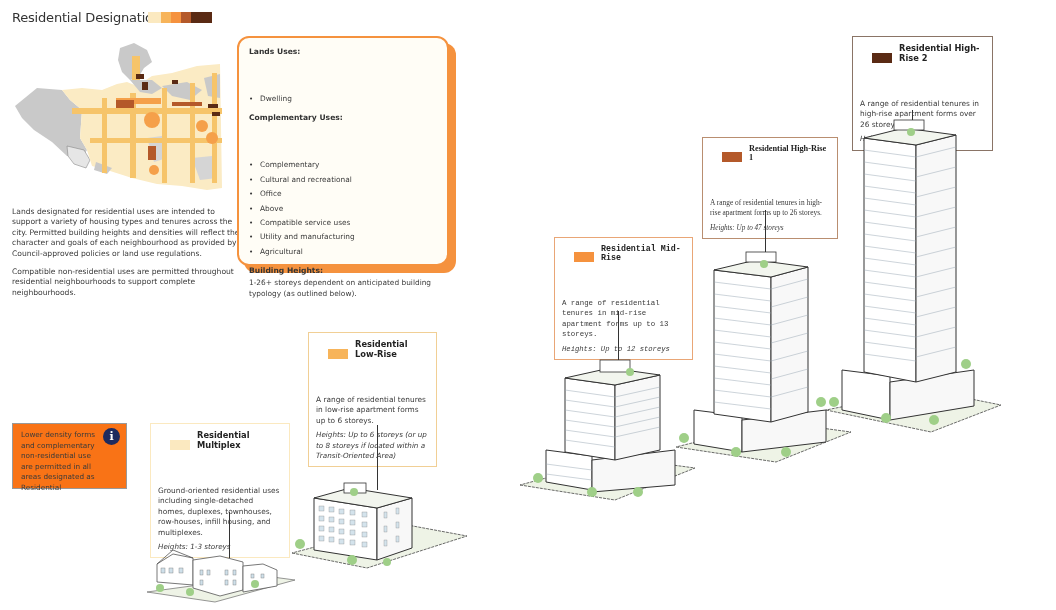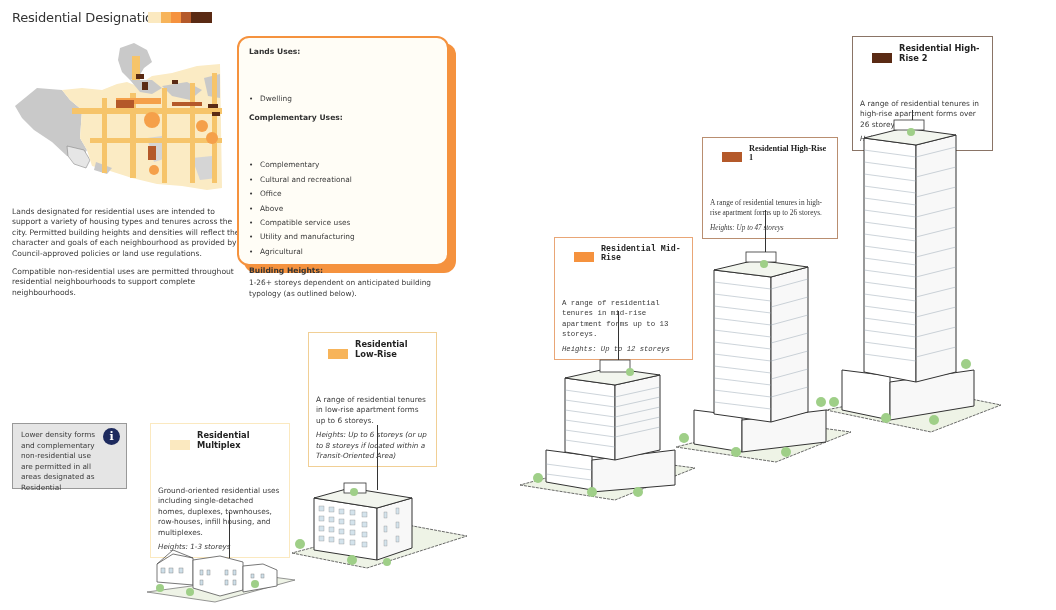--- a/index.html
+++ b/index.html
@@ -23,21 +23,21 @@
   
   .uses-shadow { left: 244px; top: 43px; width: 212px; height: 230px; background: #f5923e; border-radius: 12px; }
   .uses-card { left: 237px; top: 36px; width: 212px; height: 230px; background: #fffdf6; border: 2px solid #f5923e; border-radius: 12px; padding: 9px 10px; font-size: 7.4px; color: #3a3a3a; }
   .uses-card h4 { font-size: 7.6px; font-weight: bold; color: #333; margin-bottom: 3px; }
   .uses-card ul { list-style: none; margin-bottom: 7px; margin-top: 36px; }
   .uses-card li { line-height: 14.4px; padding-left: 11px; position: relative; }
   .uses-card li::before { content: "•"; position: absolute; left: 0; top: 0; font-size: 7px; }
   .uses-card p { line-height: 10.4px; }
 
   
-  .note { left: 12px; top: 423px; width: 115px; height: 66px; border: 1px solid #999; padding: 6px 6px 11px 8px; font-size: 7.3px; line-height: 10.6px; color: #3a3a3a; background: #e5e5e5; }
+  .note { left: 12px; top: 423px; width: 115px; height: 66px; border: 1px solid #999; padding: 6px 6px 11px 8px; font-size: 7.3px; line-height: 10.6px; color: #3a3a3a; background: #f97316; }
   .info-icon { left: 103px; top: 428px; width: 17px; height: 17px; border-radius: 50%; background: #1d2a5e; color: #fff; font-weight: bold; font-size: 11px; text-align: center; line-height: 17px; font-family: "DejaVu Serif", serif; }
 
   
   .callout { background: #fff; padding: 6px 7px 5px 7px; font-size: 7.4px; color: #3a3a3a; }
   .callout .head { display: flex; align-items: flex-end; margin-bottom: 4px; margin-left: 12px; }
   .callout .sw { width: 20px; height: 10px; margin-right: 7px; flex-shrink: 0; }
   .callout .name { font-weight: bold; font-size: 8.3px; color: #222; }
   .callout .desc { line-height: 10.4px; margin-bottom: 4px; margin-top: 36px; }
   .callout .h { font-style: italic; line-height: 10.4px; font-size: 7.2px; }
 

